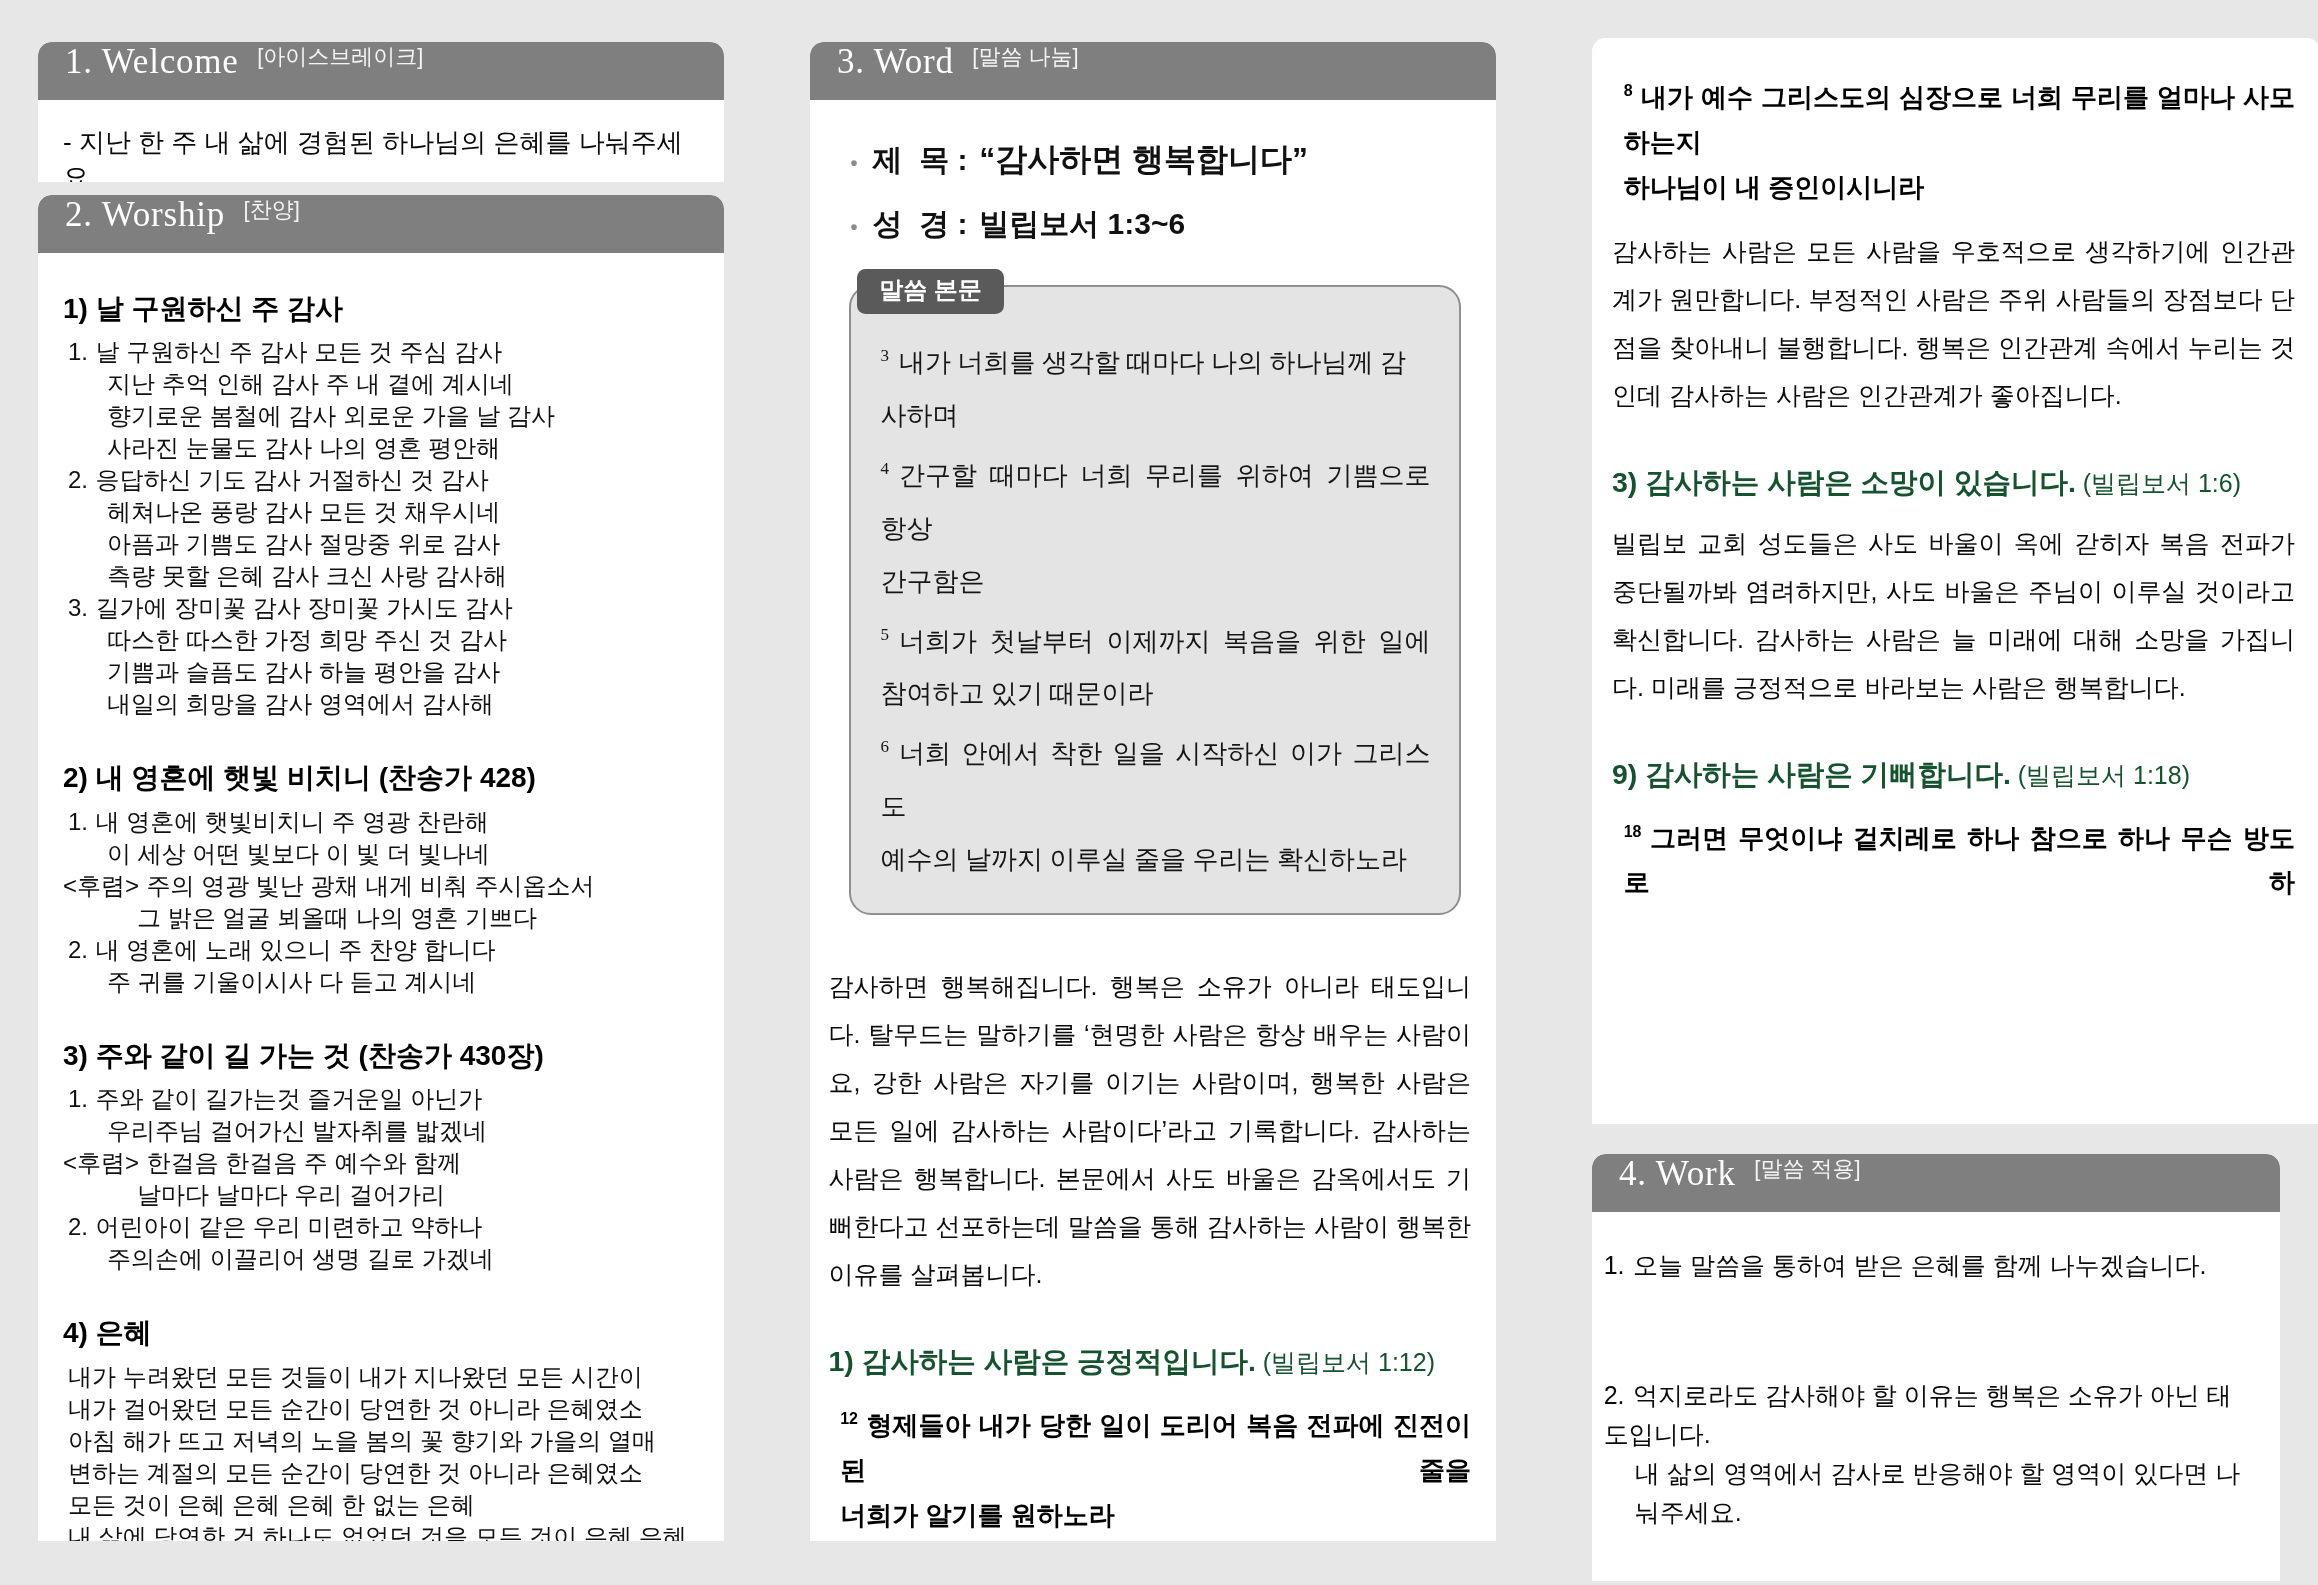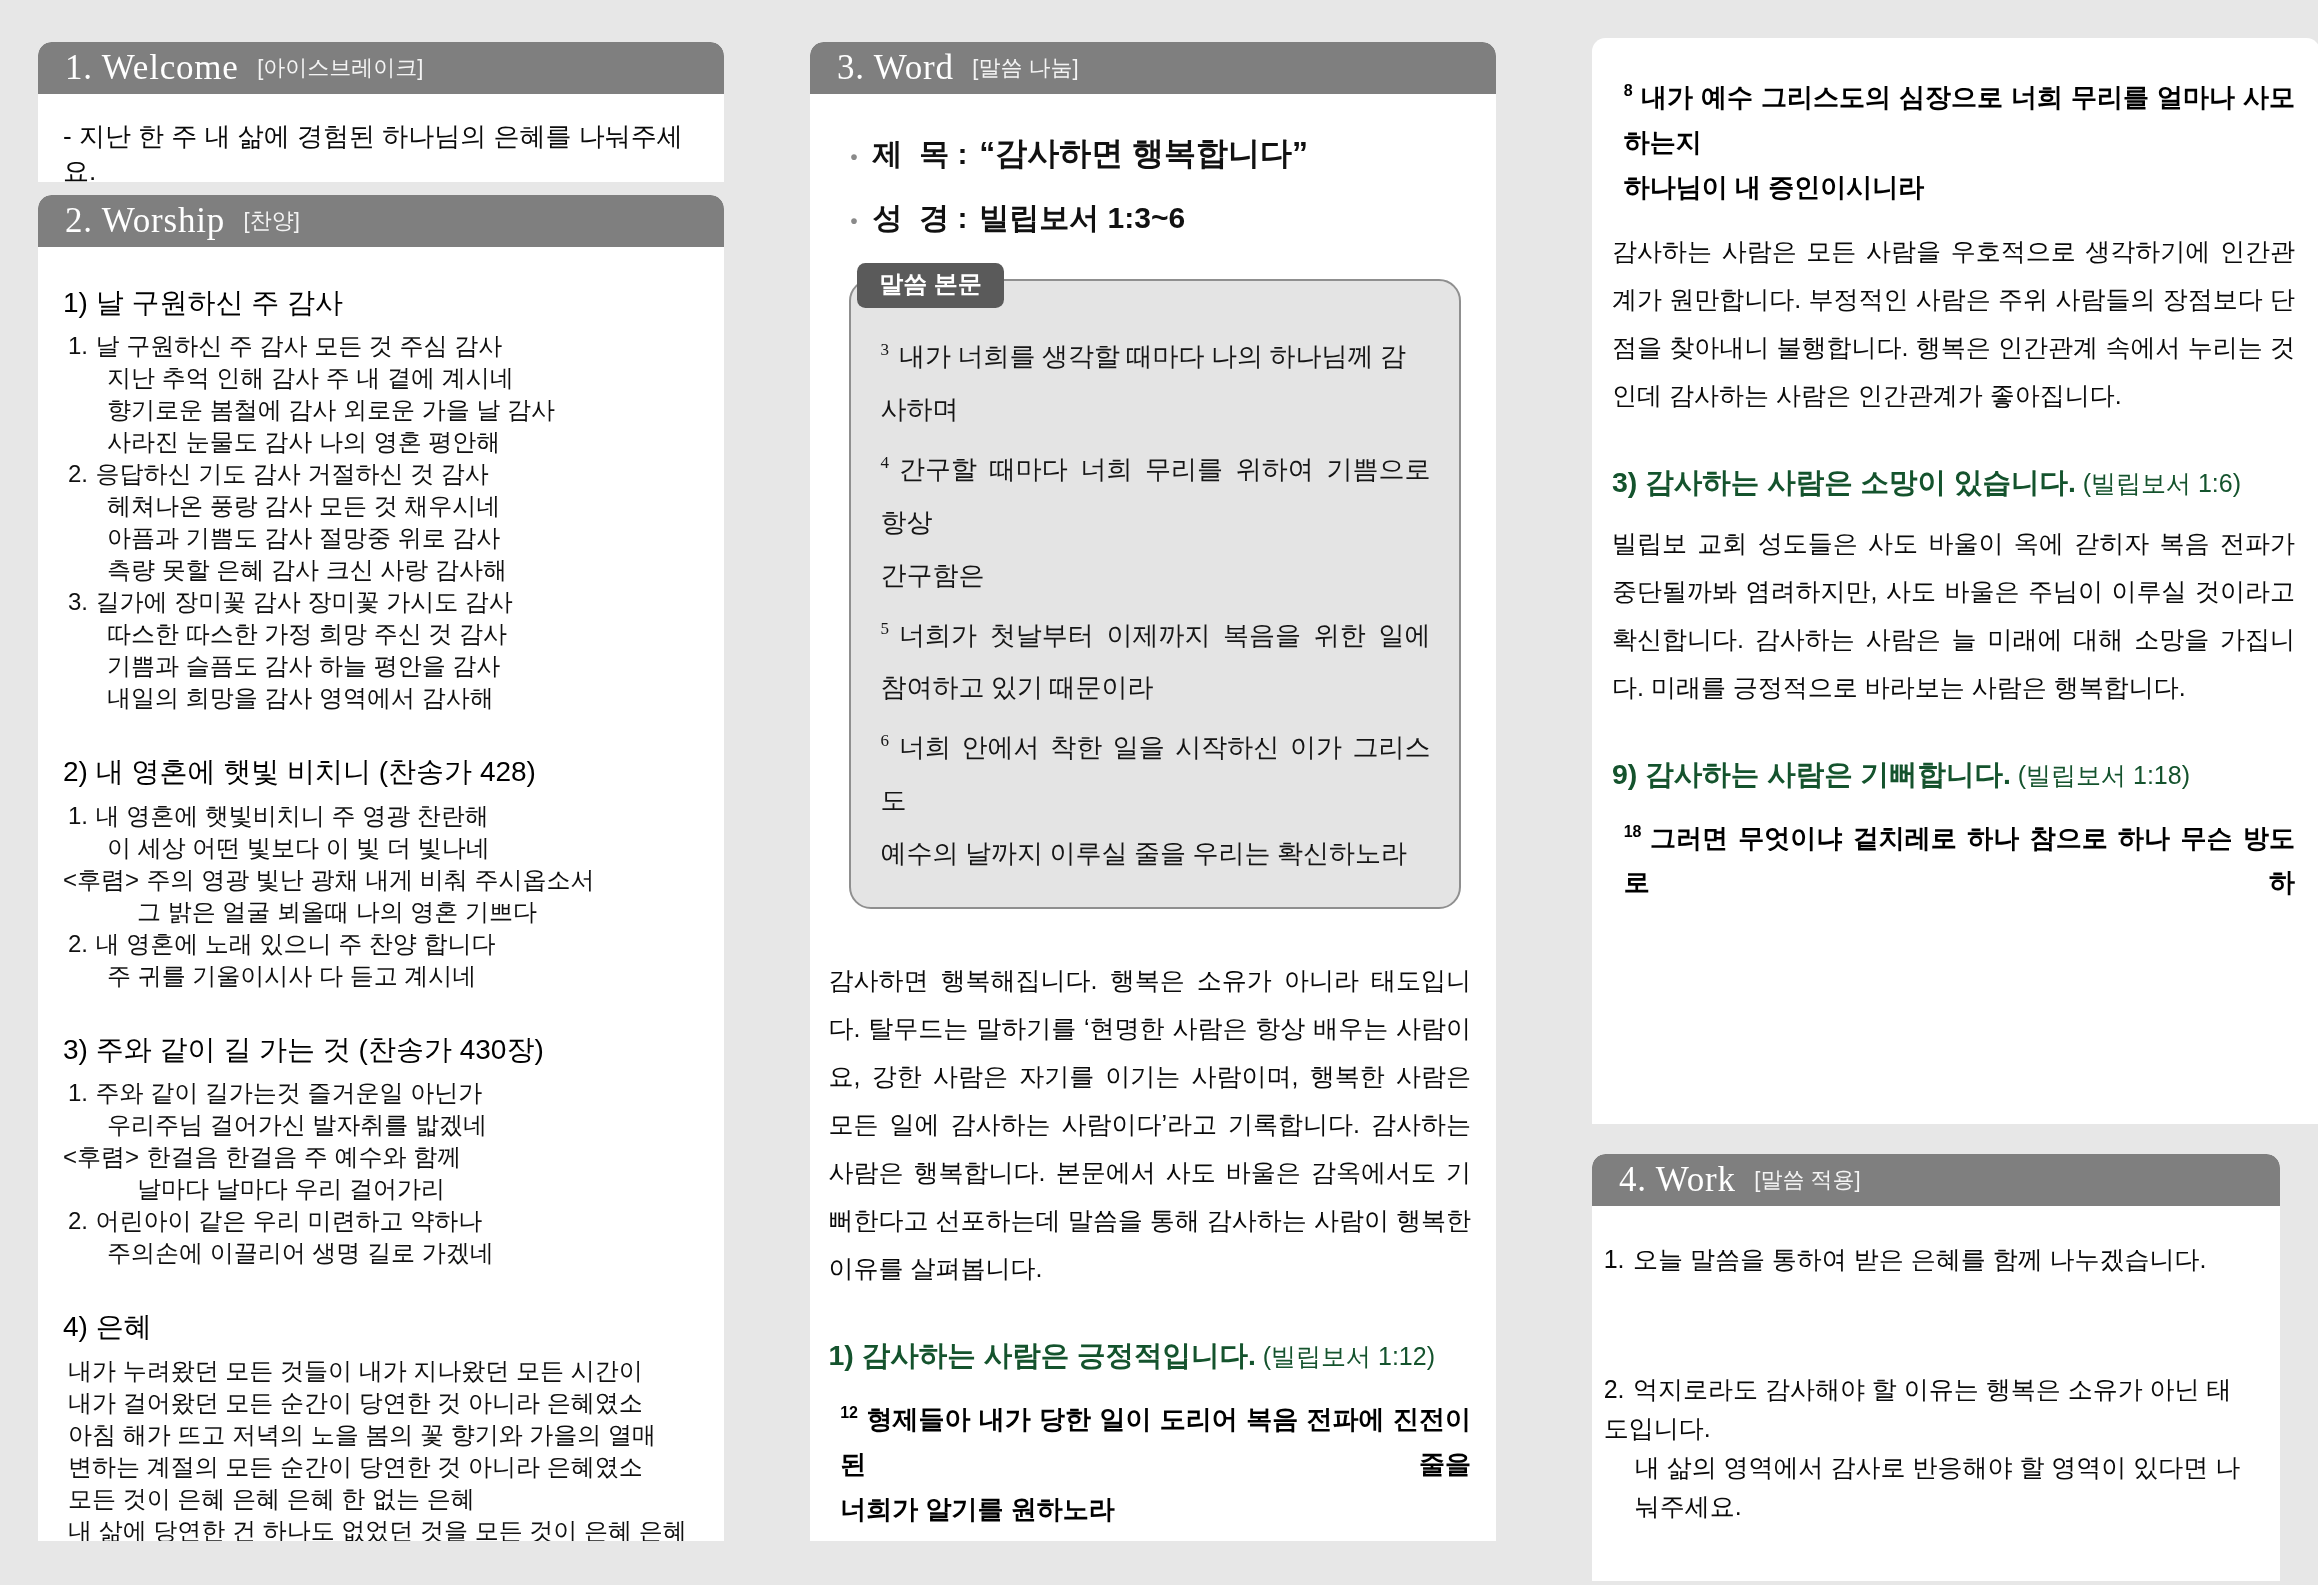--- a/index.html
+++ b/index.html
@@ -9,31 +9,31 @@
     font-family:"Liberation Sans",sans-serif;
     color:#111;
   }
   .panel{position:absolute;background:#ffffff;overflow:hidden}
   #p-welcome{left:38px;top:42px;width:686px;height:140px;border-radius:13.4px 13.4px 0 0}
   #p-worship{left:38px;top:195px;width:686px;height:1346px;border-radius:13.4px 13.4px 0 0}
   #p-word{left:810px;top:42px;width:686px;height:1499px;border-radius:13.4px 13.4px 0 0}
   #p-col3a{left:1592px;top:38px;width:728px;height:1086px;border-radius:13.4px 13.4px 0 0}
   #p-work{left:1592px;top:1154px;width:688px;height:427px;border-radius:13.4px 13.4px 0 0}
 
-  .hdr{height:52px;background:#7f7f7f;border-radius:13.4px 13.4px 0 0;display:flex;align-items:center;padding-left:27px;color:#fff}
+  .hdr{height:58px;background:#7f7f7f;border-radius:13.4px 13.4px 0 0;display:flex;align-items:flex-start;padding-left:27px;color:#fff}
   .hname{font-family:"Liberation Serif",serif;font-size:35px;letter-spacing:0.8px}
   .htag{font-size:22px;margin-left:18.5px;color:#f4f4f4}
 
   
   .welbody{padding:25px 25px 0 25px}
   .prompt{font-size:26px;color:#0a0a0a}
 
   
   .wbody{padding:37px 22px 0 25px}
-  .songtitle{font-size:28px;font-weight:normal;margin:0 0 8.4px 0;color:#000}
+  .songtitle{font-size:28px;font-weight:bold;margin:0 0 8.4px 0;color:#000}
   .song + .song{margin-top:39px}
   .lyr{font-size:24px;line-height:32px;color:#101010}
   .lbl{margin-right:7.5px}
   .lyr.num{padding-left:5px}
   .lyr.cont{padding-left:44px}
   .lyr.chorus{padding-left:0}
   .lyr.chorus-cont{padding-left:74px}
   .lyr.plain{padding-left:5px}
 
   

